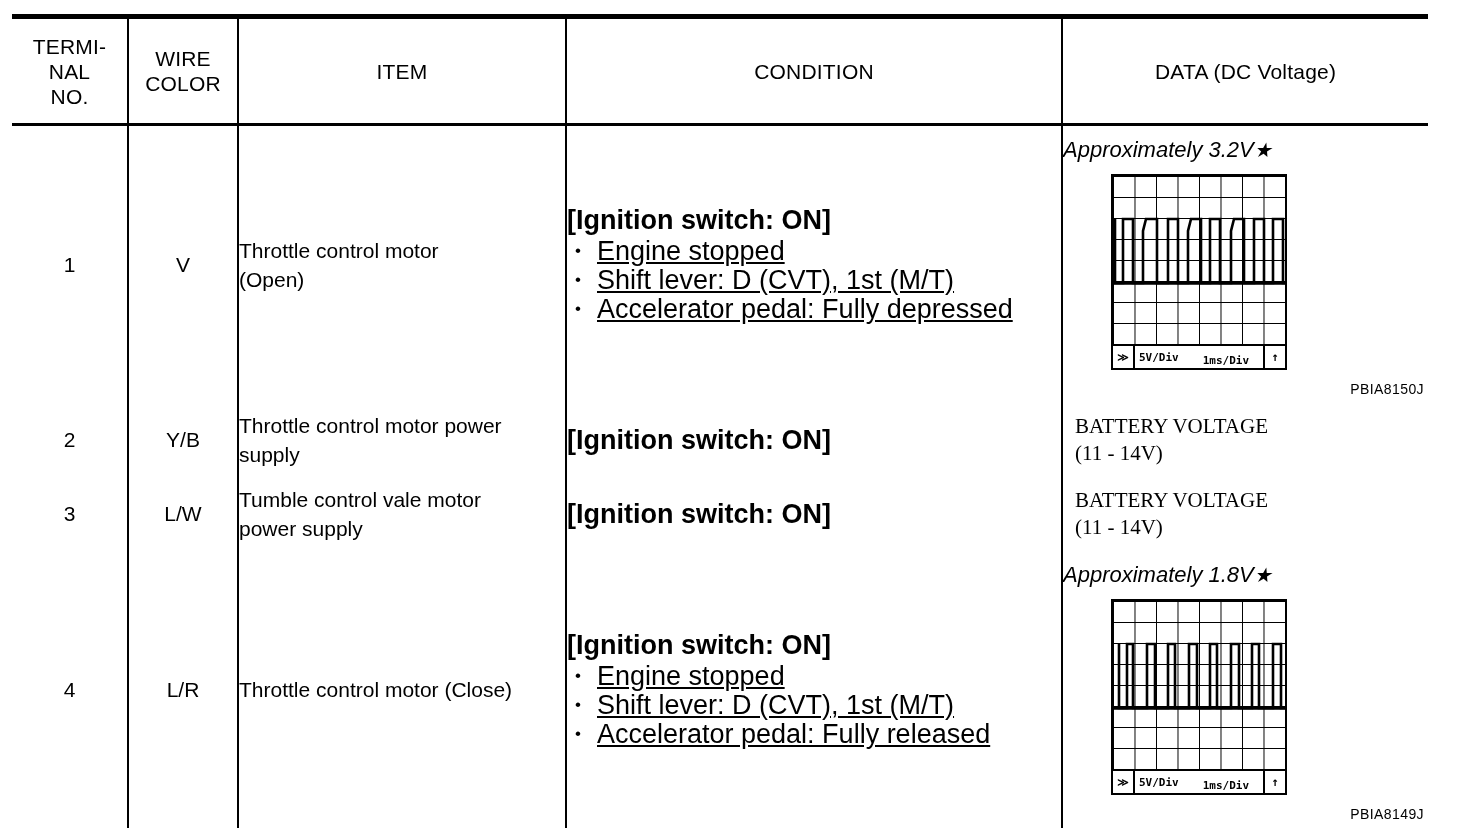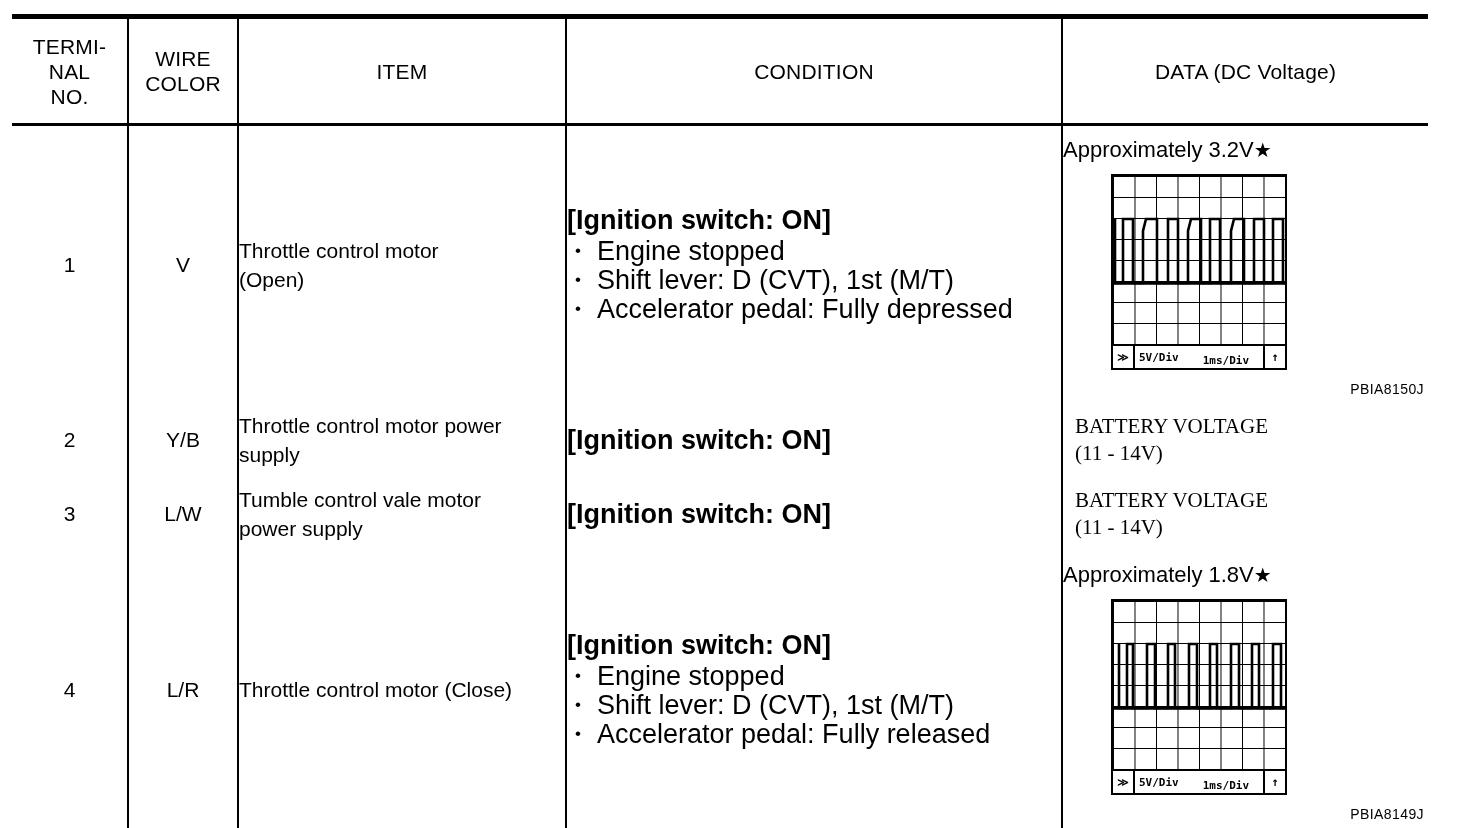--- a/index.html
+++ b/index.html
@@ -86,40 +86,42 @@
     padding: 0 10px 0 12px;
     vertical-align: top;
   }
   td.data.mid { vertical-align: middle; }
 
   .cond-head { font-weight: bold; margin: 0; }
   ul.cond-list {
     list-style: none;
     margin: 2px 4px 0 0;
     padding: 0 0 0 6px;
+    text-decoration: underline;
   }
   ul.cond-list li {
     position: relative;
     padding-left: 24px;
     white-space: nowrap;
   }
   ul.cond-list li::before {
     content: "\2022";
     position: absolute;
     left: 2px;
     top: -1px;
     font-size: 17px;
   }
 
   
   .data-wrap { padding-top: 10px; }
   .data-title {
     font-size: 22px;
     white-space: nowrap;
     margin-bottom: 10px;
+    font-style: italic;
   }
   .star { font-size: 20px; letter-spacing: 0; }
 
   .scope-block { margin-left: 48px; }
 
   .scope {
     width: 172px;
     border: 2px solid #000;
     background: #fff;
     position: relative;

